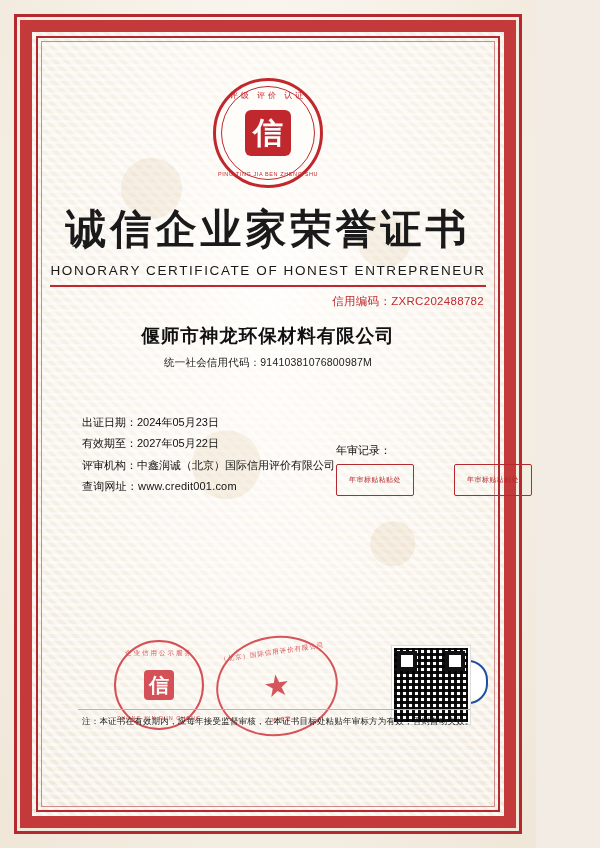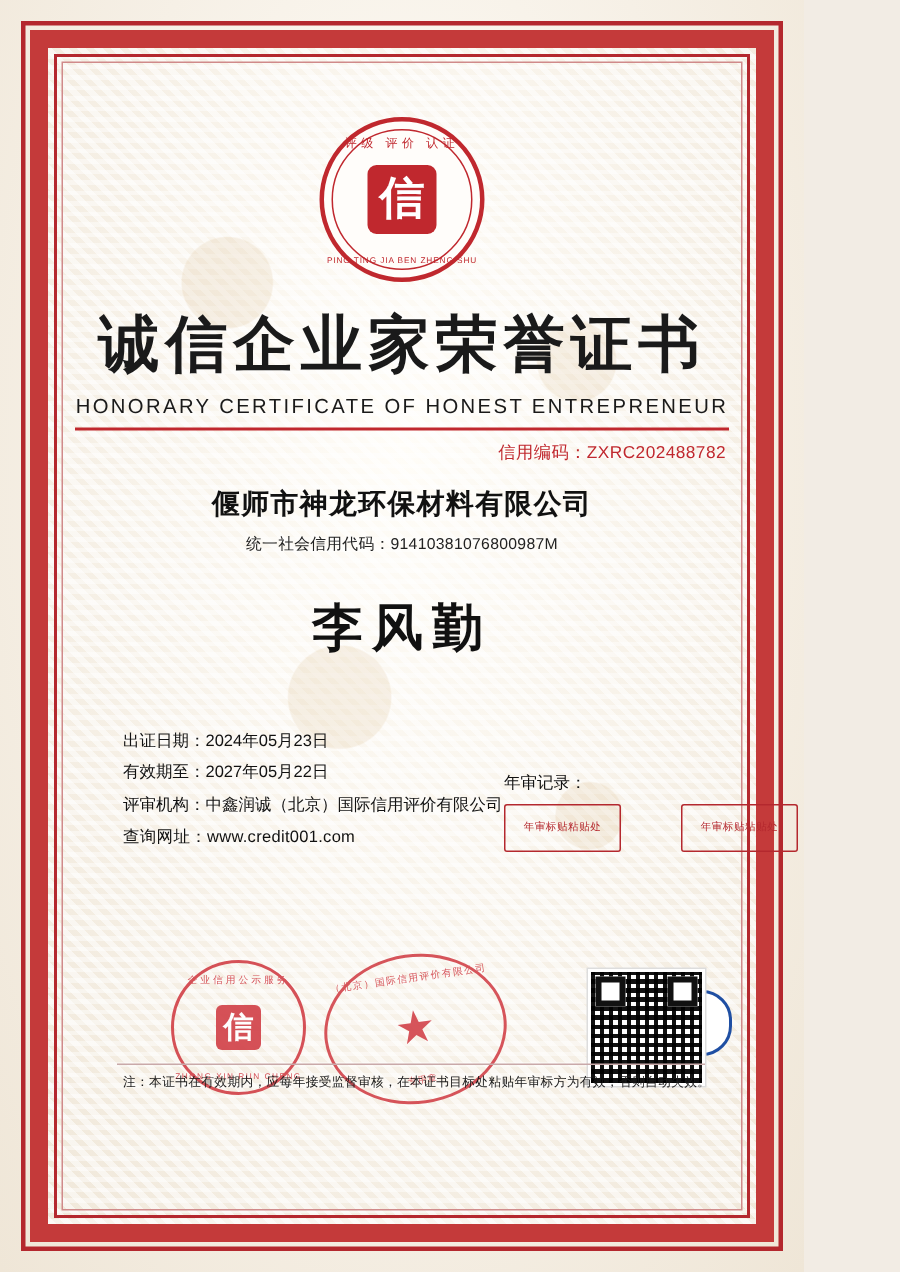--- a/index.html
+++ b/index.html
@@ -324,21 +324,20 @@
     <div class="title-en">HONORARY CERTIFICATE OF HONEST ENTREPRENEUR</div>
     <div class="rule"></div>
 
     <div class="code-line">
       <span>信用编码：</span><span>ZXRC202488782</span>
     </div>
 
     <div class="company">偃师市神龙环保材料有限公司</div>
     <div class="uscc">统一社会信用代码：91410381076800987M</div>
 
-    <div class="person">李风勤</div>
 
     <div class="info">
       <div>
         <span>出证日期：</span><span>2024年05月23日</span>
       </div>
       <div>
         <span>有效期至：</span><span>2027年05月22日</span>
       </div>
       <div>
         <span>评审机构：</span><span>中鑫润诚（北京）国际信用评价有限公司</span>

